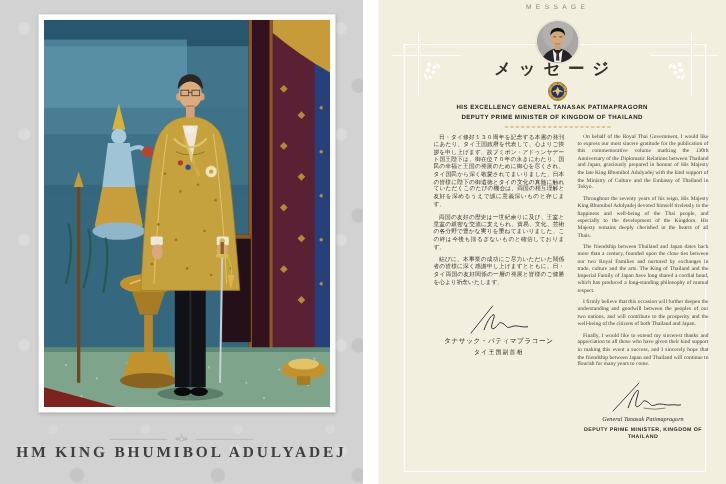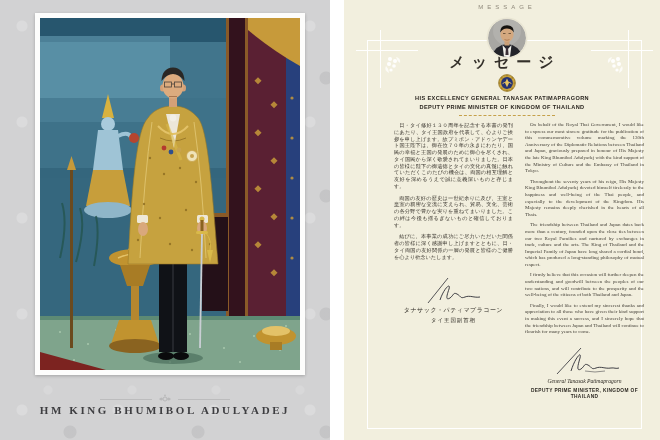--- a/index.html
+++ b/index.html
@@ -12,21 +12,21 @@
     background-image:
       radial-gradient(circle at 22px 26px, rgba(255,255,255,.20) 0 5px, rgba(255,255,255,0) 6px),
       radial-gradient(circle at 70px 78px, rgba(150,150,152,.22) 0 6px, rgba(0,0,0,0) 7px),
       radial-gradient(circle at 48px 110px, rgba(255,255,255,.14) 0 4px, rgba(255,255,255,0) 5px);
     background-size:96px 96px,128px 118px,84px 140px;}
   .matte{left:35px;top:13px;width:270px;height:362px;background:#fdfdfc;
          box-shadow:0 1px 3px rgba(0,0,0,.22);}
   .painting{left:5px;top:5px;width:260px;height:352px;overflow:hidden;}
   .lp-divider{left:0;top:393px;width:330px;height:12px;display:flex;align-items:center;justify-content:center;gap:6px;}
   .lp-divider .rule{width:52px;height:1px;background:#bcbcbd;}
-  .lp-caption{left:0;top:404px;width:330px;text-align:center;font-weight:600;font-size:11px;
+  .lp-caption{left:0;top:404px;width:330px;text-align:center;font-weight:600;font-size:14px;
               letter-spacing:2.6px;color:#3e3e41;}
 
   
   .right-page{left:344px;top:0;width:380px;height:440px;background:#f2efde;}
   .kicker{left:0;top:4px;width:326px;text-align:center;font-family:"Liberation Sans","DejaVu Sans",sans-serif;
           font-size:6px;letter-spacing:4px;color:#8f897b;}
   .frame{left:23px;top:40px;width:273px;height:387px;border:1.5px solid #ffffff;}
   .fline{background:#ffffff;}
   .photo{left:144px;top:19px;width:38px;height:38px;border-radius:50%;overflow:hidden;
          box-shadow:0 0 0 1.5px #e9e5d3;z-index:5;}

